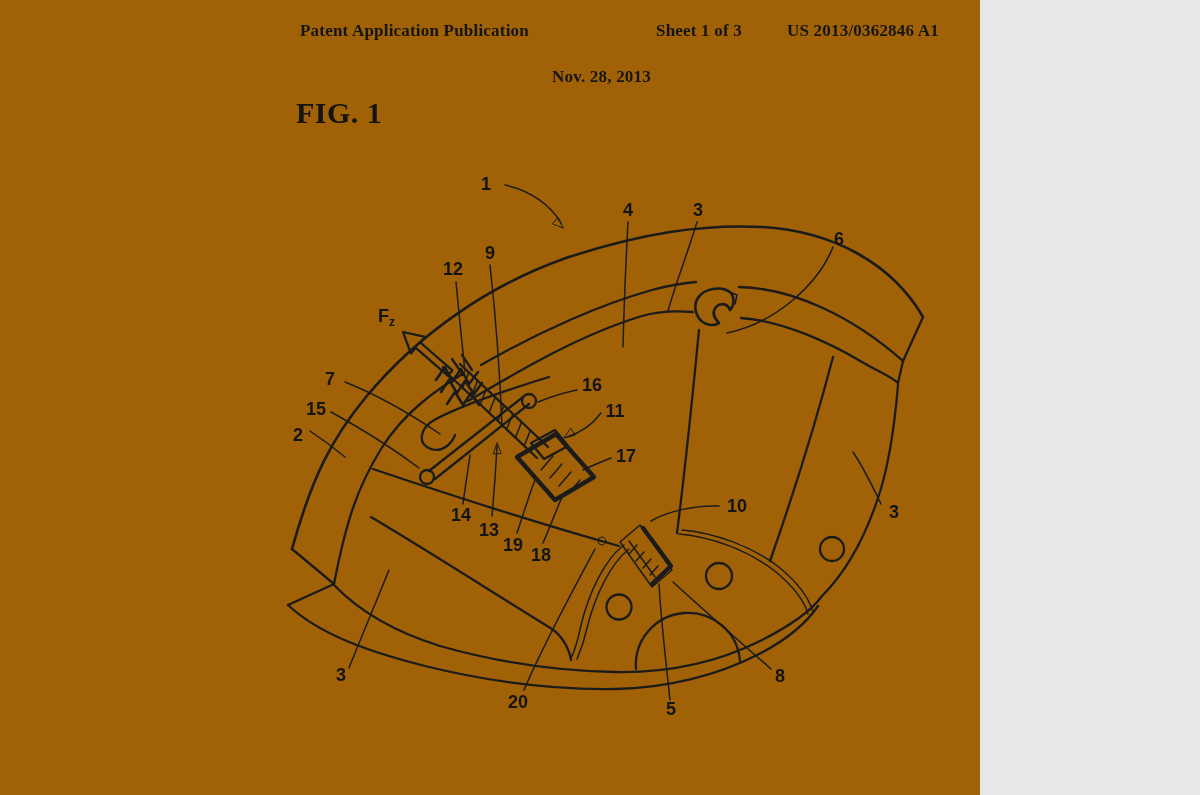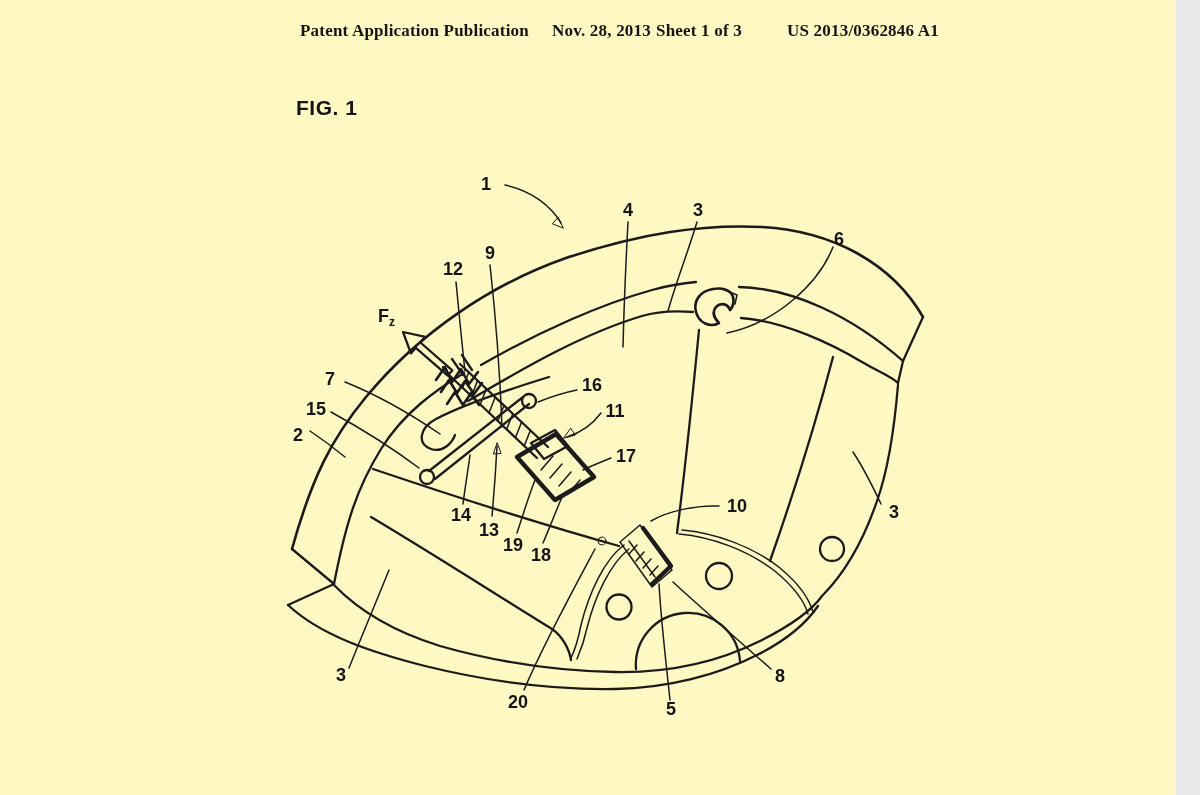--- a/index.html
+++ b/index.html
@@ -1,42 +1,42 @@
 <!DOCTYPE html>
 <html><head>
 <meta charset="utf-8">
 <style>
   html,body{margin:0;padding:0;background:#e8e8e8;}
   .page{
     position:relative;
-    width:1176px;height:795px;
-    background:#fef9c3;
+    width:980px;height:795px;
+    background:#a16207;
     overflow:hidden;
     font-family:"Liberation Serif", serif;
     text-align:right;
   }
   .hdr-span{
     position:absolute;
     top:21px;
     font-size:17px;
     font-weight:bold;
     color:#151515;
     letter-spacing:.2px;
     white-space:nowrap;
   }
   .hdr-pub{left:300px;}
-  .hdr-date{left:552px;}
+  .hdr-date{left:552px;margin-top:46px;}
   .hdr-sheet{left:656px;}
   .hdr-num{left:787px;}
   .fig-title{
     position:absolute;
     left:296px;top:96px;
-    font-family:Liberation Sans, sans-serif;
+    font-family:Liberation Serif, serif;
     font-weight:bold;
-    font-size:21px;
+    font-size:30px;
     color:#141414;
     letter-spacing:.5px;
   }
   svg.fig{position:absolute;left:280px;top:160px;}
   svg.fig path, svg.fig line, svg.fig circle, svg.fig polygon{
     stroke:#1b1b1b;fill:none;stroke-linecap:round;stroke-linejoin:round;
   }
   .w1{stroke-width:1.5px;}
   .w2{stroke-width:2.3px;}
   .w3{stroke-width:2.6px;}

